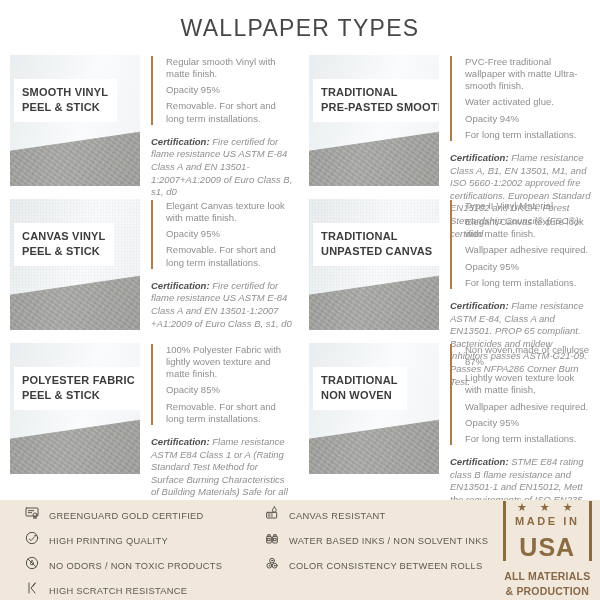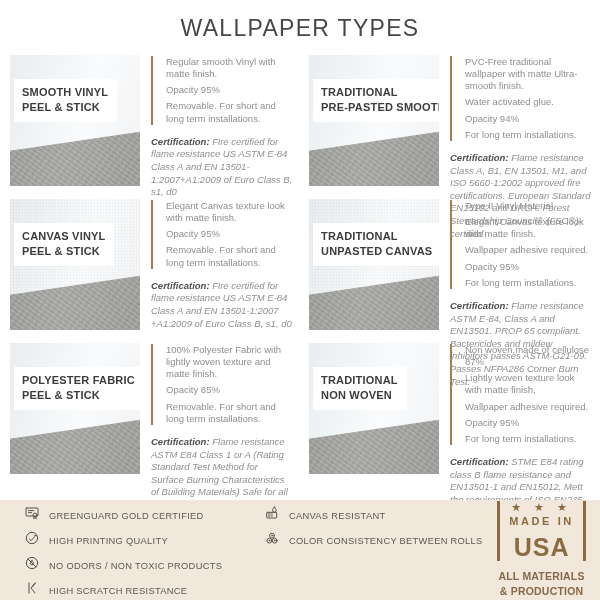--- a/index.html
+++ b/index.html
@@ -238,20 +238,30 @@
       <div class="fitem">
         <svg width="16" height="16" viewBox="0 0 24 24" fill="none" stroke="#56524c" stroke-width="1.5" stroke-linecap="round" stroke-linejoin="round">
           <rect x="4" y="11" width="15" height="8.5" rx="1"></rect>
             <path d="M6.5 13.5h2M10.5 13.5h2M6.5 16.5h2M10.5 16.5h2"></path>
             <path d="M15.5 3c1.8 2.4 2.8 3.6 2.8 5a2.8 2.8 0 0 1-5.6 0c0-1.4 1-2.6 2.8-5z"></path>
         </svg>
         <span class="fitem-label">CANVAS RESISTANT</span>
       </div>
       <div class="fitem">
         <svg width="16" height="16" viewBox="0 0 24 24" fill="none" stroke="#56524c" stroke-width="1.5" stroke-linecap="round" stroke-linejoin="round">
+          <rect x="4" y="9.5" width="7" height="10" rx="1"></rect>
+            <rect x="13" y="9.5" width="7" height="10" rx="1"></rect>
+            <path d="M5.8 9.5V7h3.4v2.5M14.8 9.5V7h3.4v2.5"></path>
+            <rect x="5.8" y="12.5" width="3.4" height="3.5"></rect>
+            <rect x="14.8" y="12.5" width="3.4" height="3.5"></rect>
+        </svg>
+        <span class="fitem-label">WATER BASED INKS / NON SOLVENT INKS</span>
+      </div>
+      <div class="fitem">
+        <svg width="16" height="16" viewBox="0 0 24 24" fill="none" stroke="#56524c" stroke-width="1.5" stroke-linecap="round" stroke-linejoin="round">
           <circle cx="8" cy="16" r="3.6"></circle>
             <circle cx="16" cy="16" r="3.6"></circle>
             <circle cx="12" cy="8.5" r="3.6"></circle>
             <circle cx="8" cy="16" r="0.6"></circle>
             <circle cx="16" cy="16" r="0.6"></circle>
             <circle cx="12" cy="8.5" r="0.6"></circle>
         </svg>
         <span class="fitem-label">COLOR CONSISTENCY BETWEEN ROLLS</span>
       </div>
     </div>

